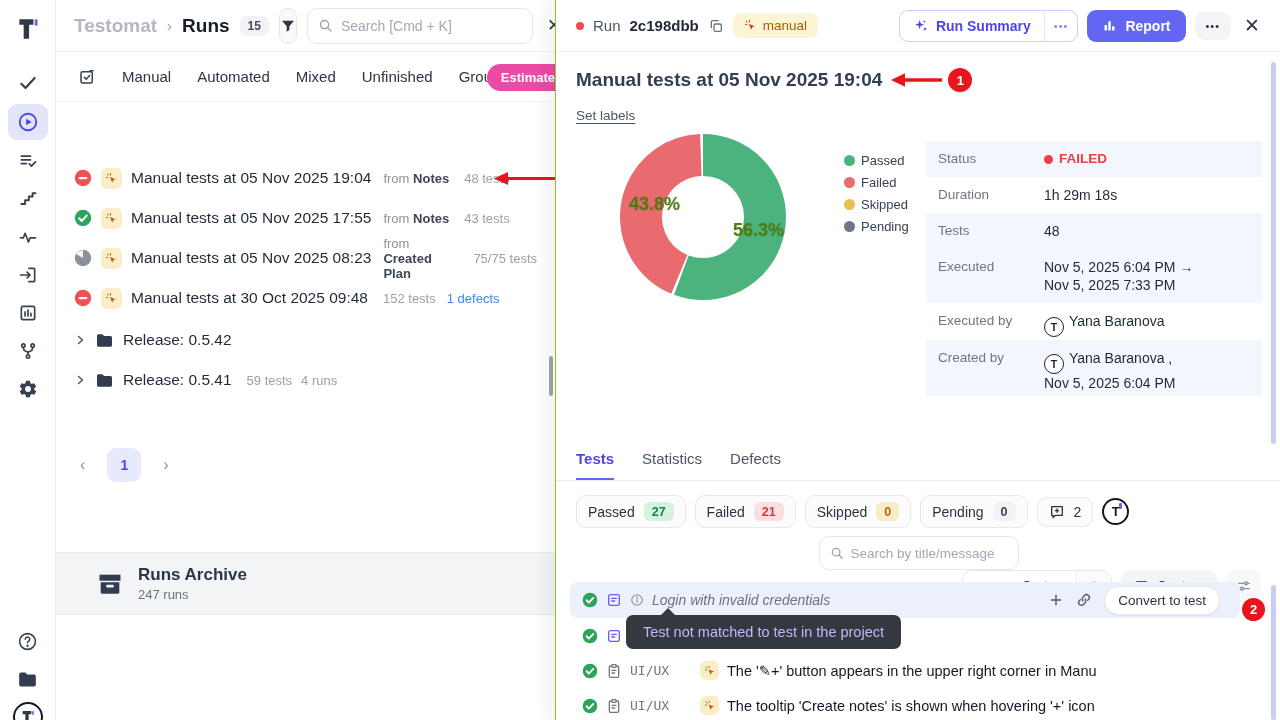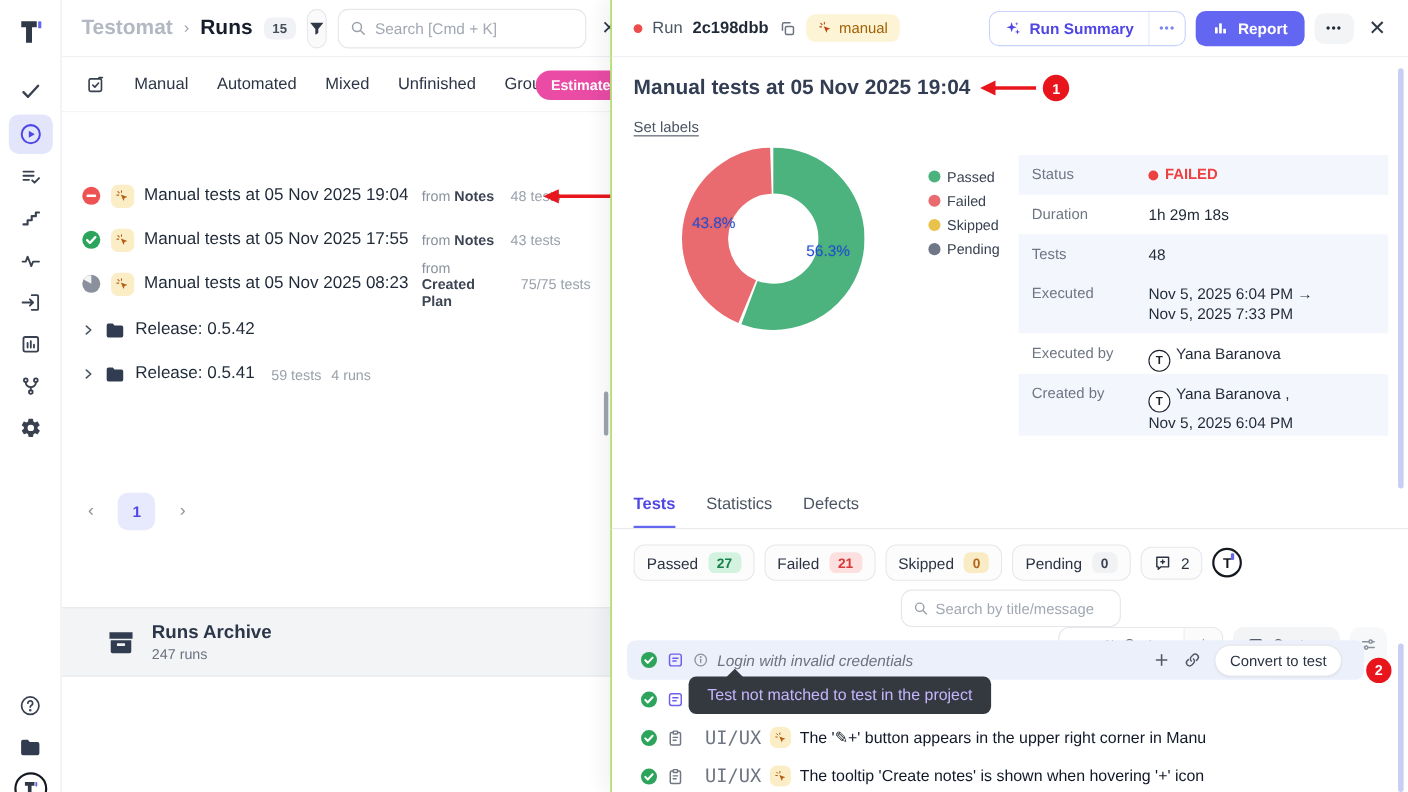--- a/index.html
+++ b/index.html
@@ -70,21 +70,21 @@
   .summary-main { display:flex; align-items:center; gap:7px; padding:7px 13px; color:#4f46e5; font-size:14px; font-weight:600; cursor:pointer; }
   .summary-more { display:flex; align-items:center; padding:0 9px; border-left:1px solid #e3e8fd; color:#7c86f0; font-size:11px; letter-spacing:1px; cursor:pointer; }
   .report-btn { display:flex; align-items:center; gap:8px; background:#6366f1; color:#fff; font-size:14px; font-weight:600; padding:8px 15px; border-radius:9px; border:none; cursor:pointer; }
   .more-btn { background:#f3f4f6; border-radius:9px; padding:8px 11px; font-size:11px; letter-spacing:1px; color:#1f2937; cursor:pointer; }
 
   #detail-title-row { position:absolute; left:20px; top:68px; display:flex; align-items:center; gap:6px; }
   #detail-title { font-size:19px; font-weight:700; color:#333e54; }
   #set-labels { position:absolute; left:20px; top:108px; font-size:13.5px; color:#4b5563; text-decoration:underline; text-underline-offset:3px; cursor:pointer; }
 
   #donut-wrap { position:absolute; left:64px; top:134px; width:166px; height:166px; }
-  .donut-label { position:absolute; color:#1d4ed8; font-size:14px; font-weight:400; text-shadow:0 0 2px rgba(0,0,0,.15); }
+  .donut-label { position:absolute; color:#4d7c0f; font-size:18px; font-weight:700; text-shadow:0 0 2px rgba(0,0,0,.15); }
   #legend { position:absolute; left:288px; top:153px; display:flex; flex-direction:column; gap:7px; }
   .legend-item { display:flex; align-items:center; gap:6px; }
   .legend-dot { width:11px; height:11px; border-radius:50%; }
   .legend-text { font-size:13px; color:#374151; }
 
   #info-table { position:absolute; left:370px; top:141px; width:336px; }
   .info-row { display:flex; padding:0 12px; align-items:flex-start; }
   .info-row.shade { background:#f3f6fd; }
   .info-label { width:106px; flex:0 0 106px; font-size:13.5px; color:#6f7683; padding-top:10px; }
   .info-value { font-size:14px; color:#1f2937; padding-top:9px; line-height:18px; }
@@ -117,21 +117,21 @@
   .sort-group { display:flex; border:1px solid #e5e7eb; border-radius:10px; overflow:hidden;padding-left:28px; }
   .sort-main { display:flex; align-items:center; gap:6px; padding:7px 11px; font-size:14px; color:#1f2937; cursor:pointer; background:#fff; }
   .sort-dl { display:flex; align-items:center; padding:0 10px; border-left:1px solid #eceef1; color:#9aa1ab; cursor:pointer; background:#fbfbfc; }
   .custom-btn { display:flex; align-items:center; gap:8px; background:#f3f4f6; border-radius:10px; padding:8px 13px; font-size:14px; color:#1f2937; cursor:pointer; }
   .sliders-btn { background:#f7f8f9; border-radius:10px; padding:8px 9px; color:#8a919c; cursor:pointer; }
 
   #tests-list { position:absolute; left:0; top:582px; width:100%; }
   .t-row { height:35px; display:flex; align-items:center; gap:8px; padding:0 20px 0 26px; position:relative; }
   .t-row.hl { background:#ecf0fa; margin:0 40px 0 14px; padding-left:12px; border-radius:8px; height:36px; }
   .t-title-note { font-style:italic; color:#6b7280; font-size:14px; }
-  .t-tag { font-family:"DejaVu Sans Mono", monospace; font-size:17px; color:#6f7683; width:62px;text-align:right; }
+  .t-tag { font-family:"DejaVu Sans Mono", monospace; font-size:13px; color:#6f7683; width:62px; }
   .t-title { font-size:14.5px; color:#111827; white-space:nowrap; }
   .t-actions { margin-left:auto; display:flex; align-items:center; gap:12px; color:#525a68; }
   .convert-btn { background:#fff; border:1px solid #e5e7eb; border-radius:16px; padding:6px 13px; font-size:13.5px; color:#2b3342; box-shadow:0 1px 2px rgba(0,0,0,.06); cursor:pointer; white-space:nowrap; }
   #tooltip { position:absolute; left:70px; top:33px; background:#34383f; color:#c4b5fd; font-size:14.5px; padding:9px 17px; border-radius:7px; white-space:nowrap; z-index:6; }
   #tooltip::before { content:""; position:absolute; top:-7px; left:34px; border:8px solid transparent; border-bottom-color:#34383f; border-top:none; }
   #badge-2 { position:absolute; left:686px; top:16px; z-index:7; }
 </style>
 </head>
 <body>
 
@@ -346,20 +346,39 @@
             <g stroke="#b45d12" stroke-width="1.8" stroke-linecap="round">
               <path d="M4 4l2.2 2.2M10 2.5v2.8M2.5 10h2.8"></path>
             </g>
           </svg>
         </span>
       <span class="run-title">Manual tests at 05 Nov 2025 08:23</span>
       <span class="run-from"><span>from</span> <b>Created Plan</b></span>
       <span class="run-meta">75/75 tests</span>
     </div>
 
+    <div class="run-row">
+      <span class="mini-status">
+          <svg width="18" height="18" viewBox="0 0 18 18">
+            <circle cx="9" cy="9" r="8.2" fill="#ee5253"></circle>
+            <rect x="4.6" y="7.9" width="8.8" height="2.3" rx="1.1" fill="#fff"></rect>
+          </svg>
+        </span>
+      <span class="manual-badge">
+          <svg width="13" height="13" viewBox="0 0 24 24">
+            <path fill="#b45d12" d="M9 9l11 4.2-4.8 1.7L13.5 20z"></path>
+            <g stroke="#b45d12" stroke-width="1.8" stroke-linecap="round">
+              <path d="M4 4l2.2 2.2M10 2.5v2.8M2.5 10h2.8"></path>
+            </g>
+          </svg>
+        </span>
+      <span class="run-title">Manual tests at 30 Oct 2025 09:48</span>
+      <span class="run-meta">152 tests</span>
+      <span class="run-defects">1 defects</span>
+    </div>
 
     <div class="group-row" style="margin-top:2px;">
       <span class="chev">
           <svg width="12" height="12" viewBox="0 0 24 24" fill="none" stroke="currentColor" stroke-width="3" stroke-linecap="round" stroke-linejoin="round">
             <path d="M9 5l8 7-8 7"></path>
           </svg>
         </span>
       <span>
           <svg width="19" height="19" viewBox="0 0 24 24" fill="#323c50">
             <path d="M2.5 6a2 2 0 0 1 2-2h5l2 2.3h8a2 2 0 0 1 2 2V18a2 2 0 0 1-2 2h-15a2 2 0 0 1-2-2z"></path>

